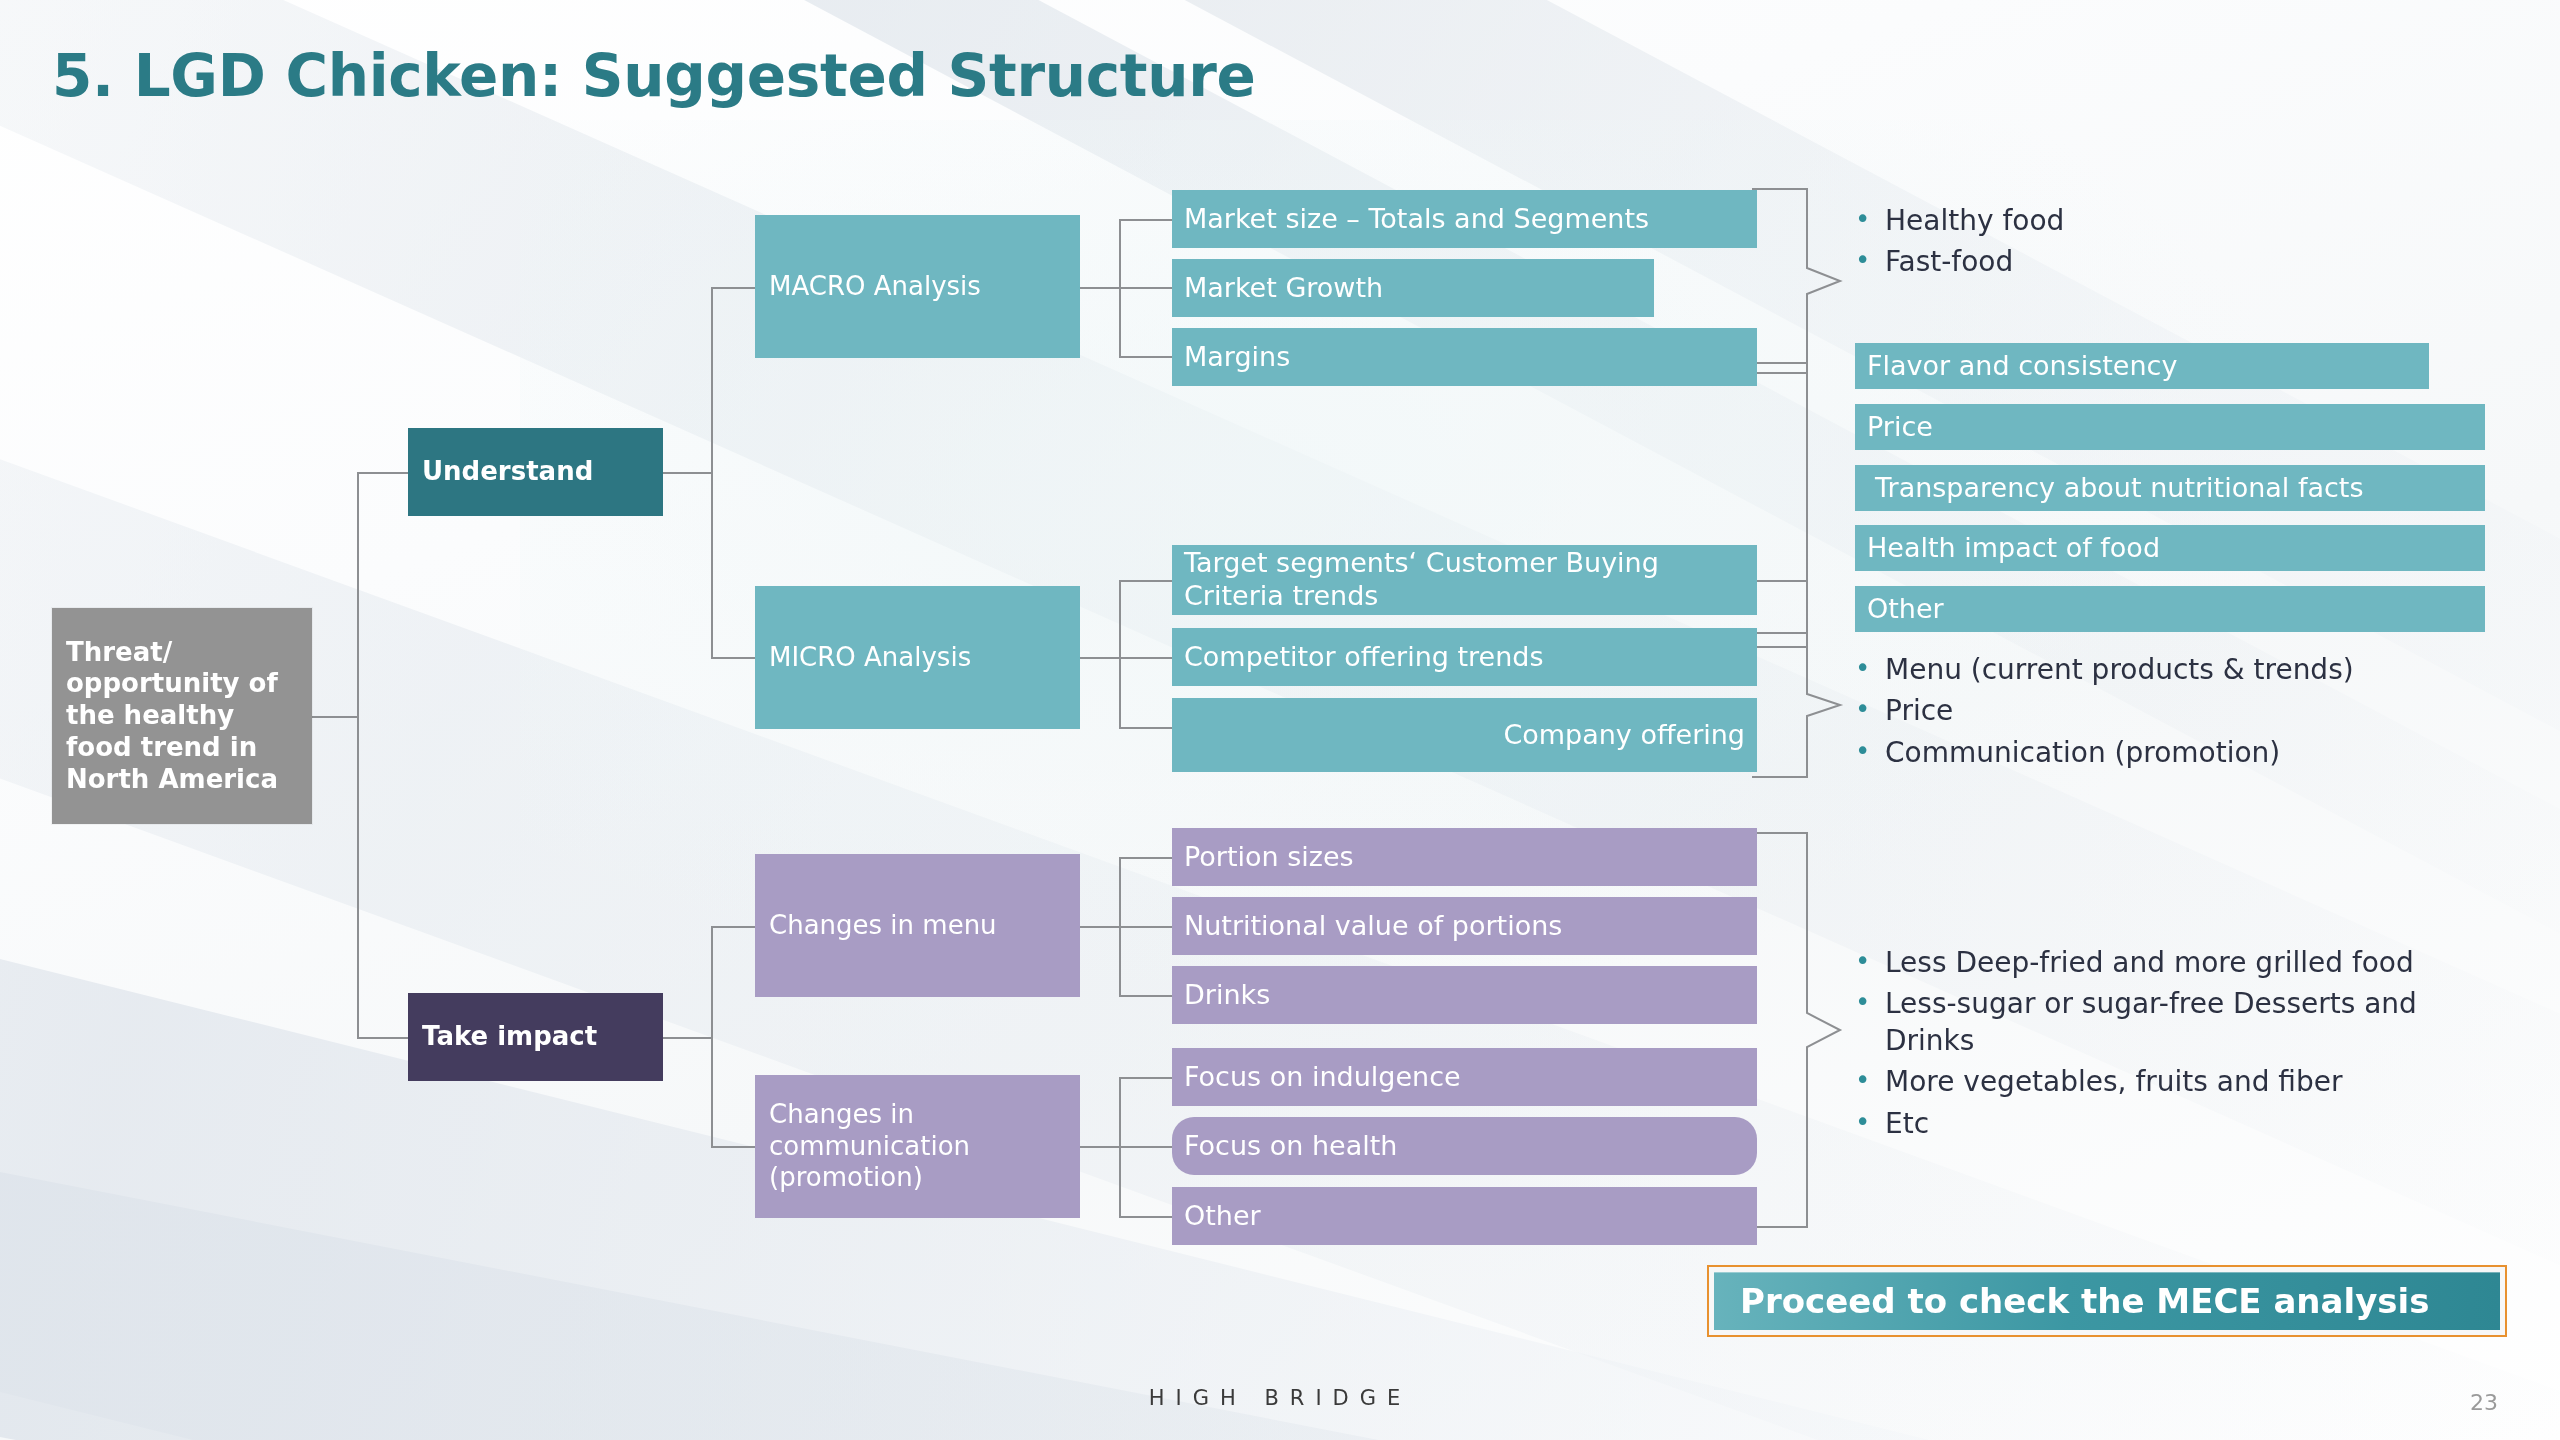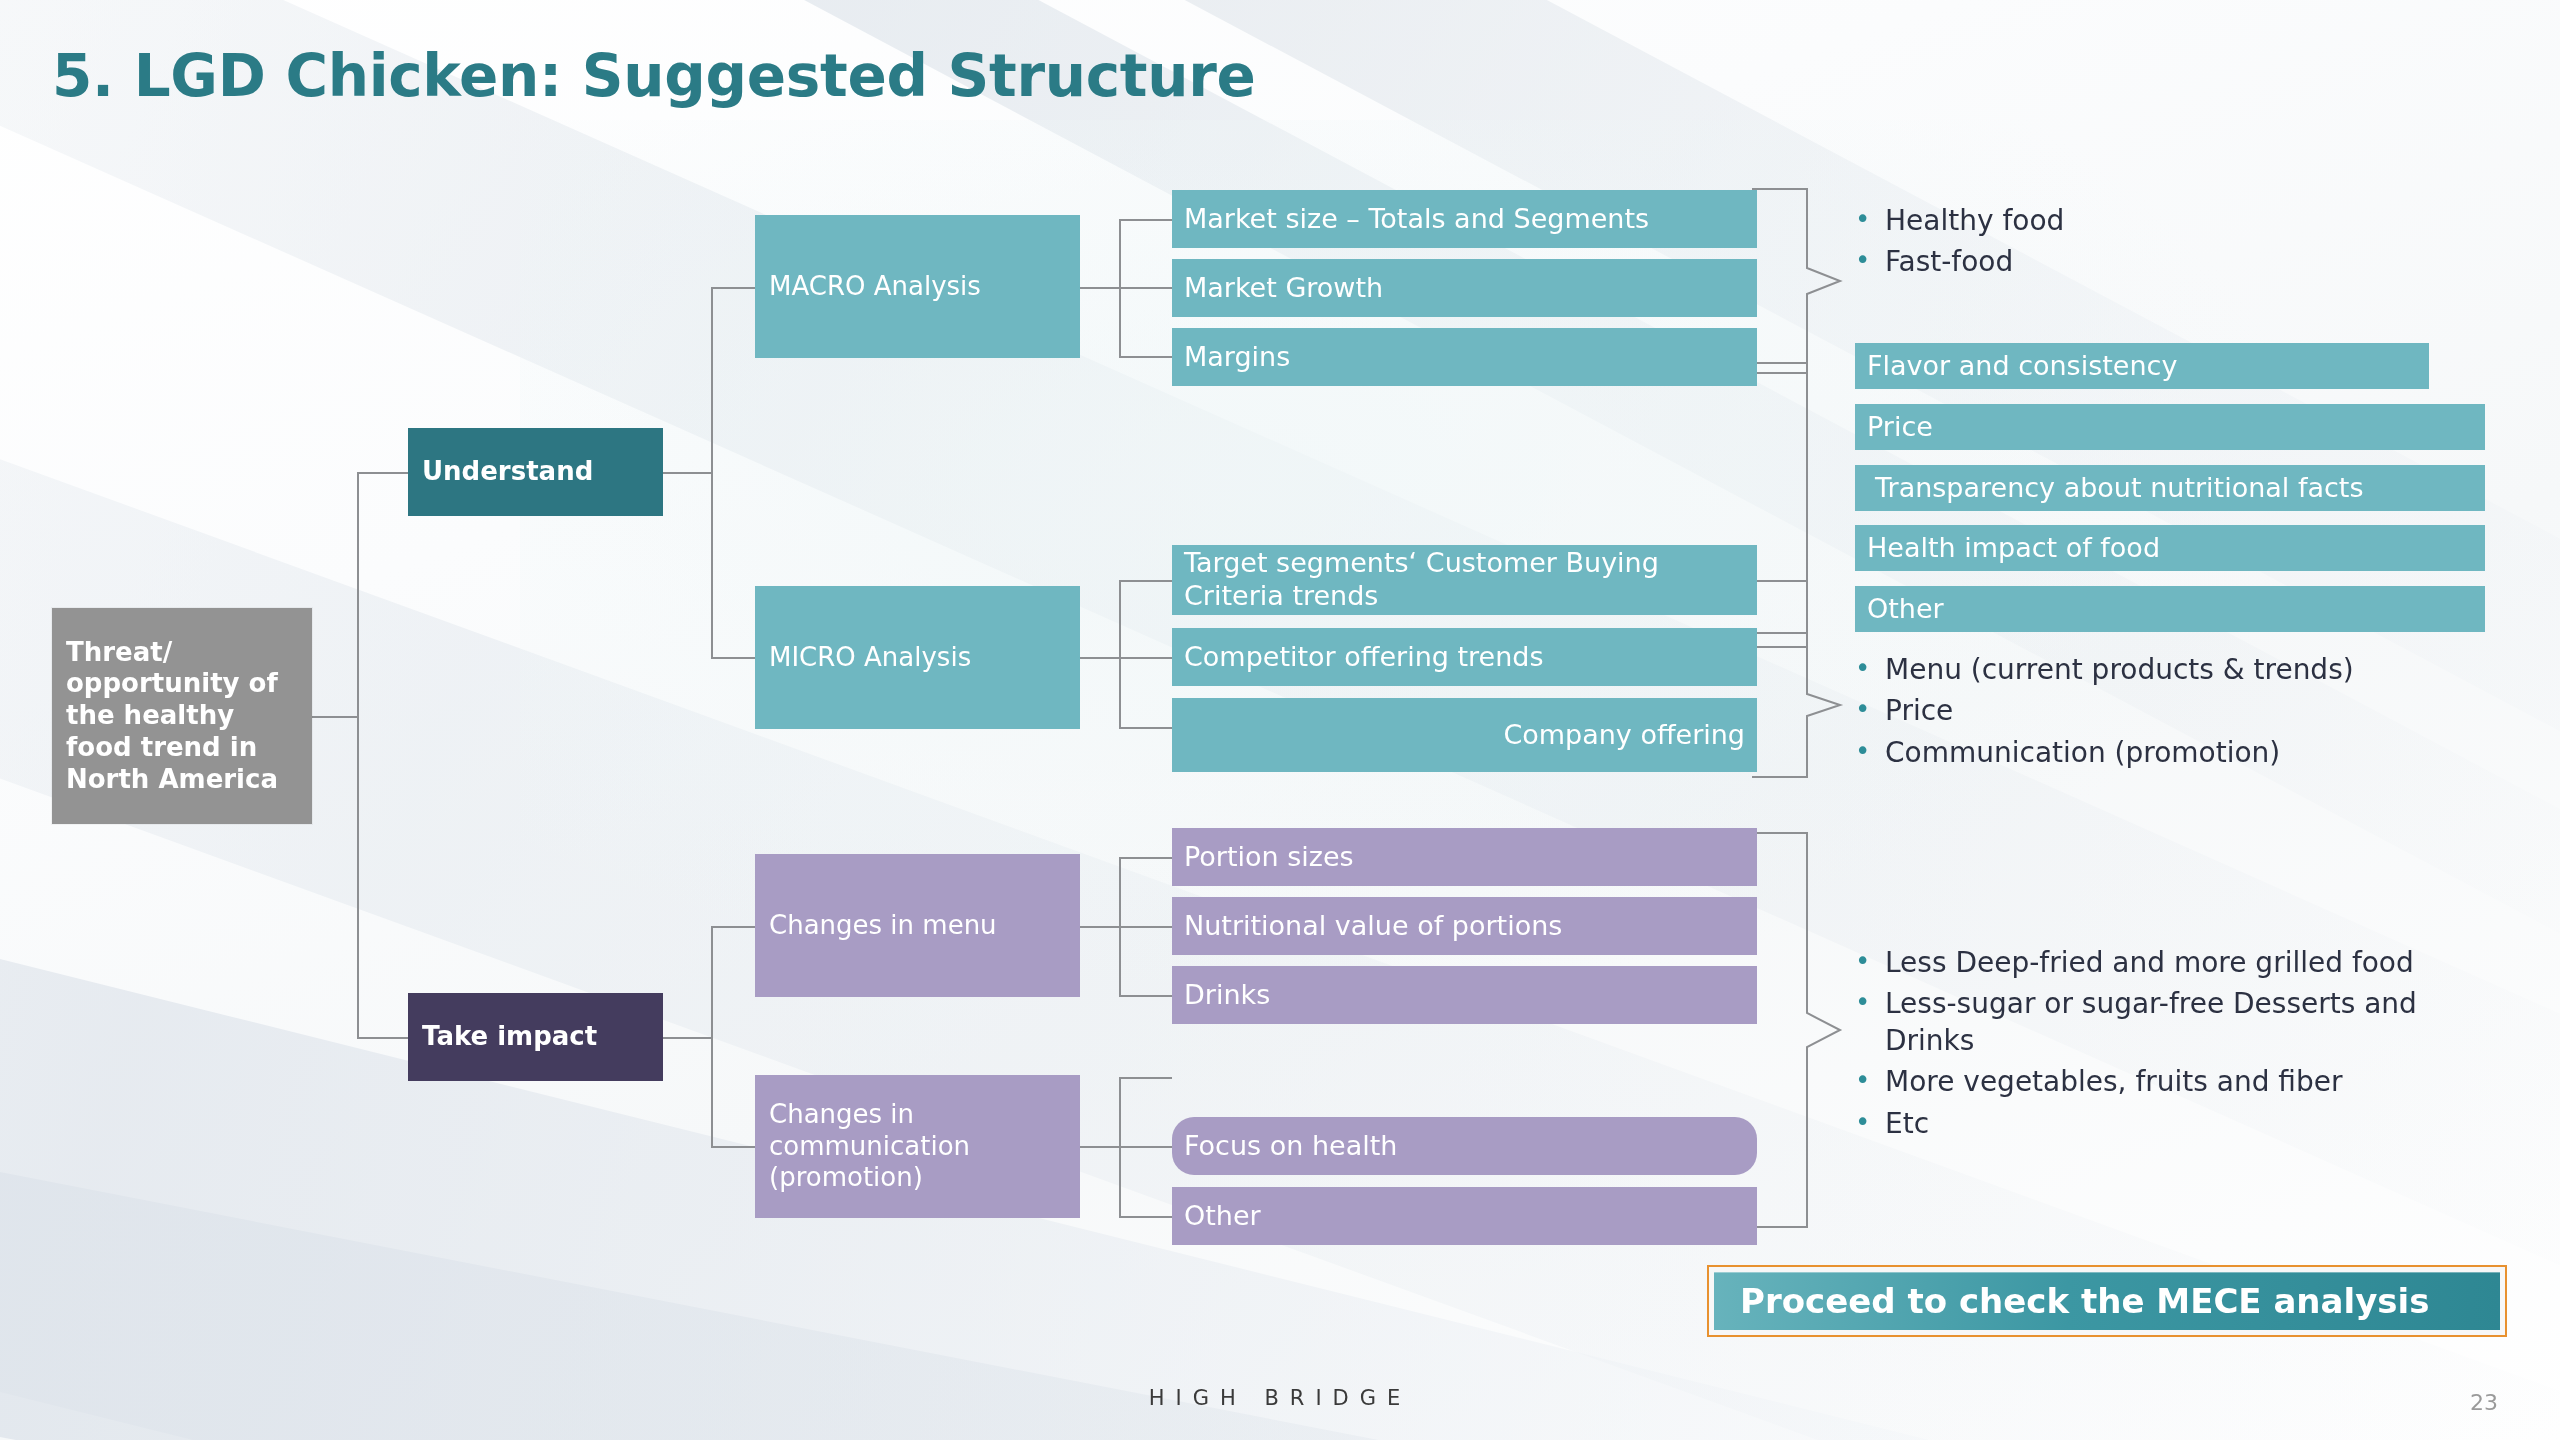--- a/index.html
+++ b/index.html
@@ -302,21 +302,21 @@
     <span>Changes in menu</span>
   </div>
 
   <div class="node l2-purple" style="left:755px; top:1075px; width:325px; height:143px;">
     <span>Changes in communication (promotion)</span>
   </div>
 
   <div class="node l3-teal" style="left:1172px; top:190px; width:585px; height:58px;">
     <span>Market size – Totals and Segments</span>
   </div>
-  <div class="node l3-teal" style="left:1172px; top:259px; width:585px; height:58px;">
+  <div class="node l3-teal" style="left:1172px; top:259px; width:482px; height:58px;">
     <span>Market Growth</span>
   </div>
   <div class="node l3-teal" style="left:1172px; top:328px; width:585px; height:58px;">
     <span>Margins</span>
   </div>
 
   <div class="node l3-teal" style="left:1172px; top:545px; width:585px; height:70px;">
     <span>Target segments‘ Customer Buying Criteria trends</span>
   </div>
   <div class="node l3-teal" style="left:1172px; top:628px; width:585px; height:58px;">
@@ -329,20 +329,23 @@
   <div class="node l3-purple" style="left:1172px; top:828px; width:585px; height:58px;">
     <span>Portion sizes</span>
   </div>
   <div class="node l3-purple" style="left:1172px; top:897px; width:585px; height:58px;">
     <span>Nutritional value of portions</span>
   </div>
   <div class="node l3-purple" style="left:1172px; top:966px; width:585px; height:58px;">
     <span>Drinks</span>
   </div>
 
+  <div class="node l3-purple" style="left:1172px; top:1048px; width:585px; height:58px;">
+    <span>Focus on indulgence</span>
+  </div>
   <div class="node l3-purple" style="left:1172px; top:1117px; width:585px; height:58px;border-radius:22px;">
     <span>Focus on health</span>
   </div>
   <div class="node l3-purple" style="left:1172px; top:1187px; width:585px; height:58px;">
     <span>Other</span>
   </div>
 
   <div class="node r-teal" style="left:1855px; top:343px; width:574px; height:46px;">
     <span>Flavor and consistency</span>
   </div>

